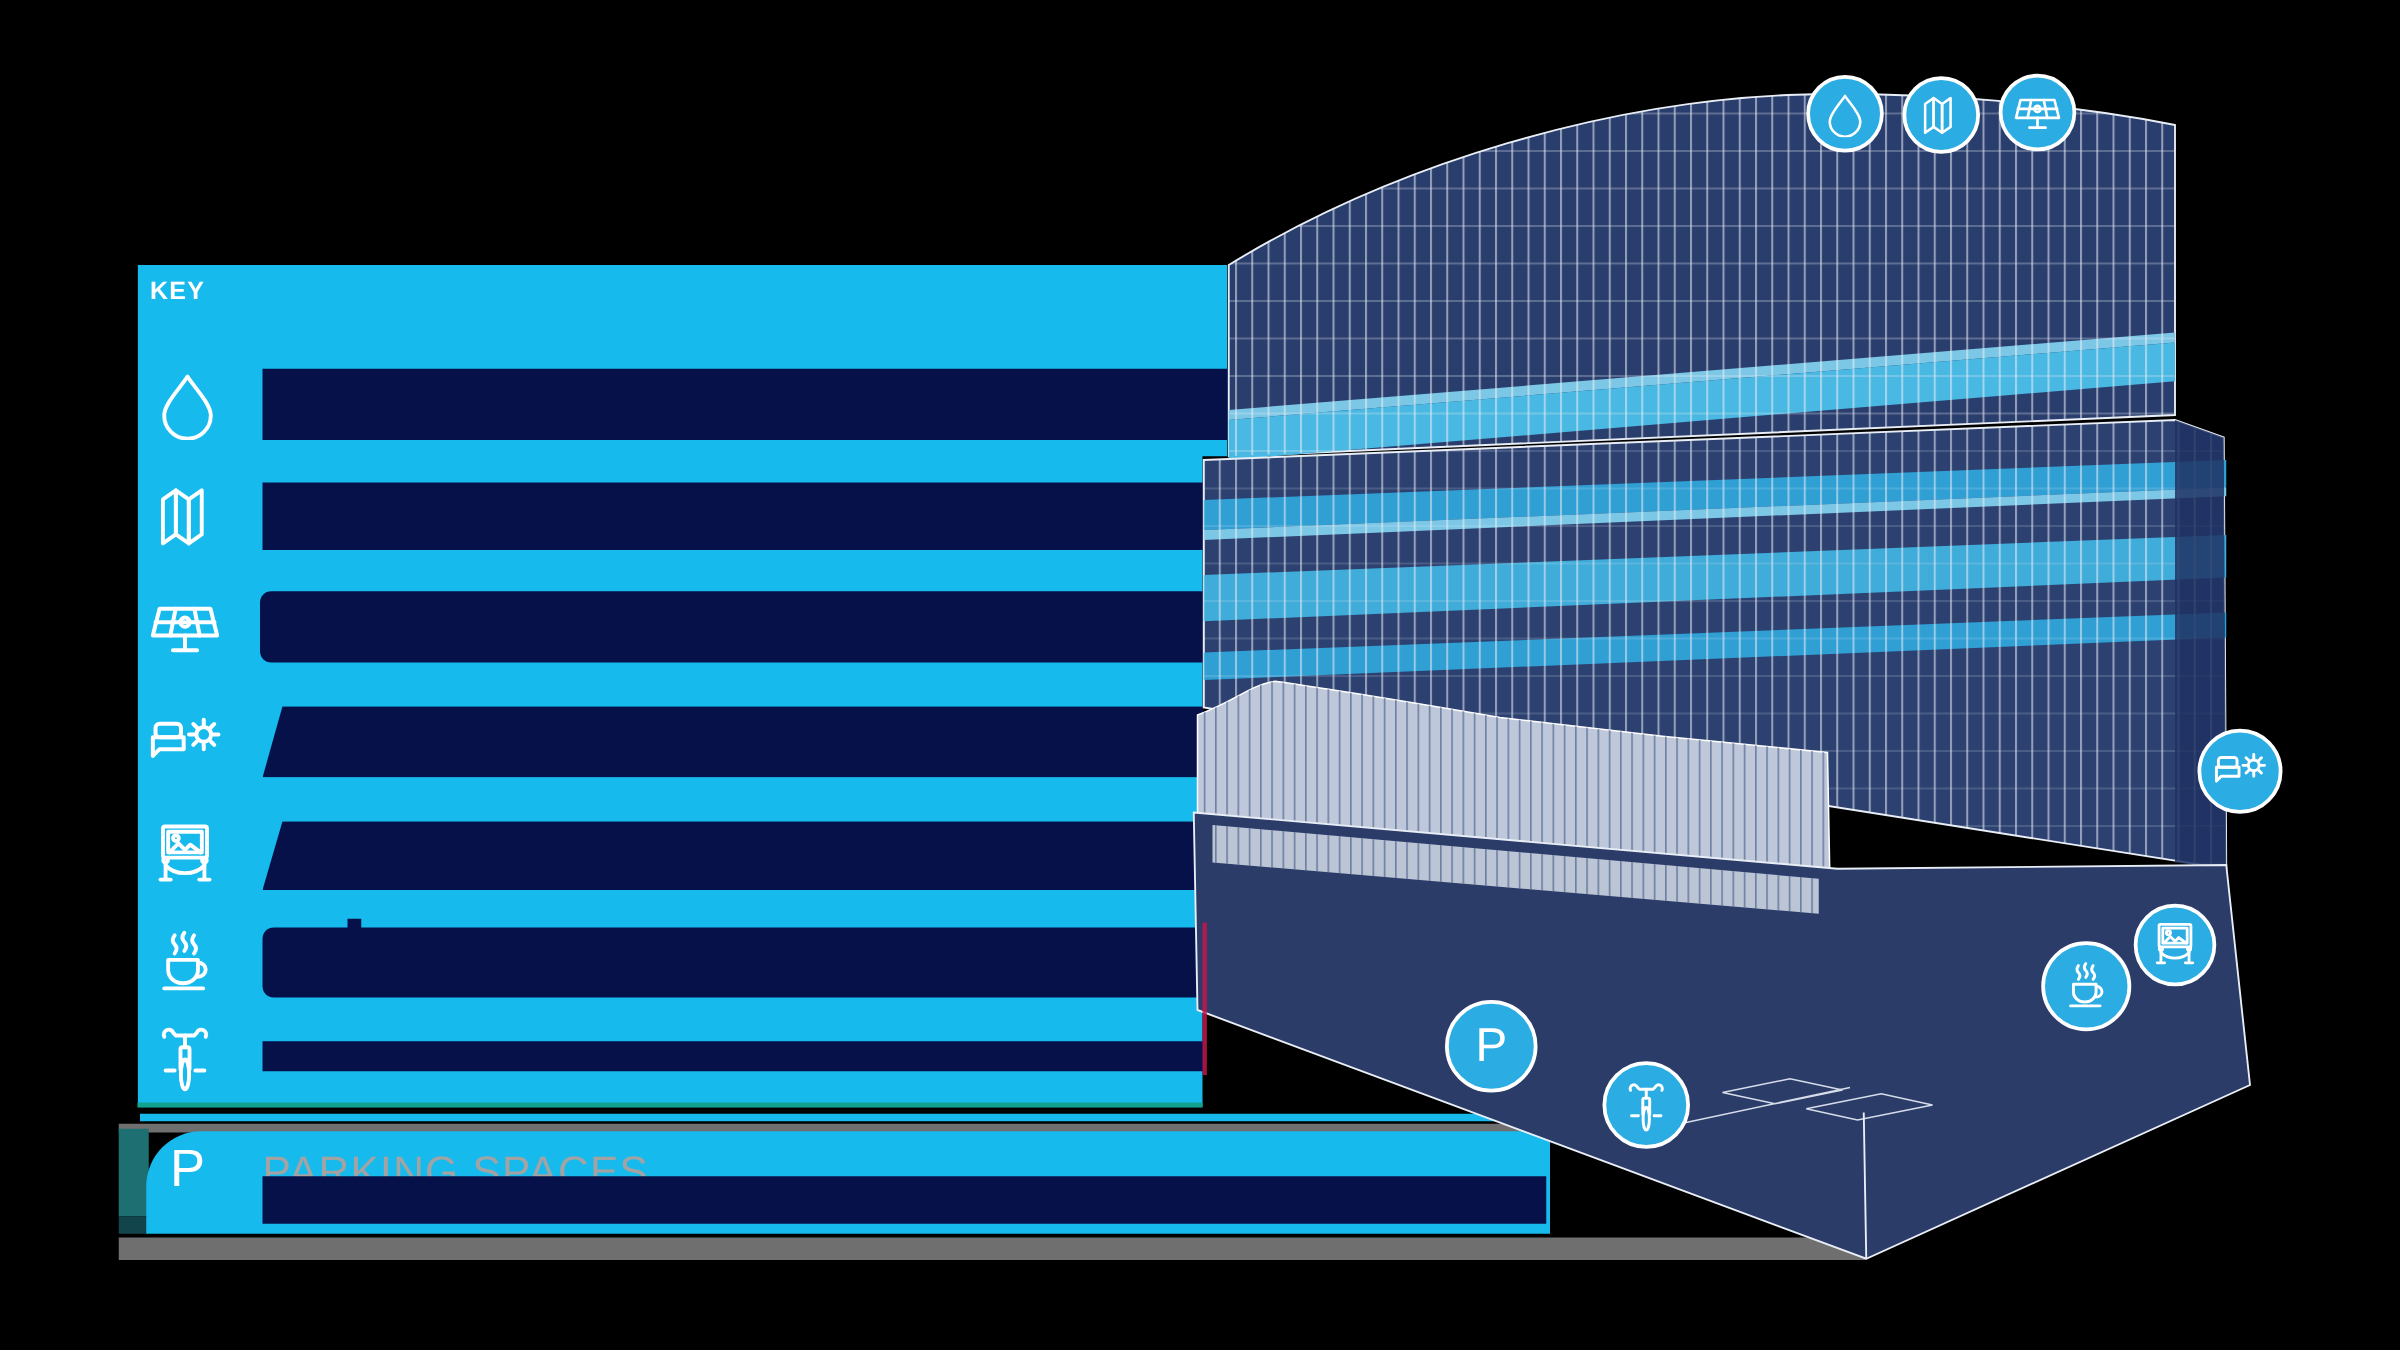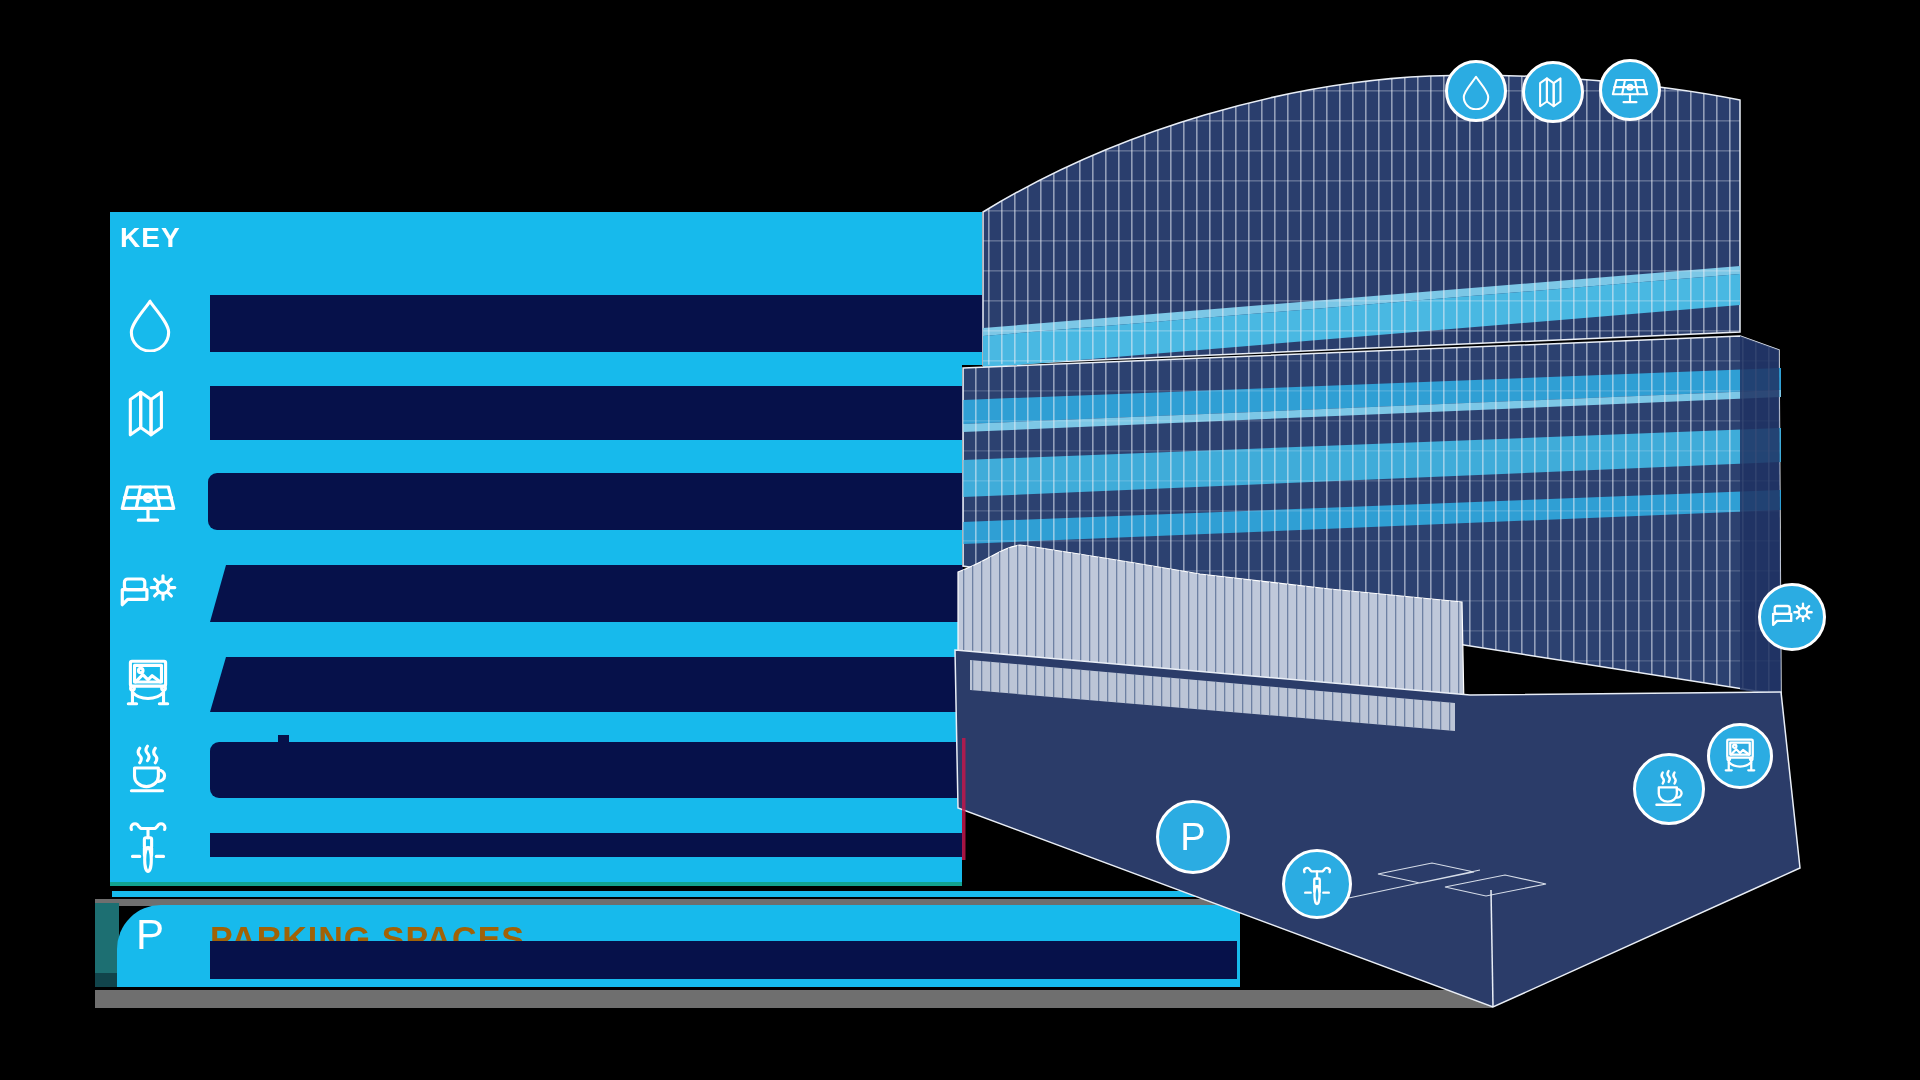--- a/index.html
+++ b/index.html
@@ -3,36 +3,36 @@
 <meta charset="utf-8">
 <style>
   html,body{margin:0;padding:0;background:#000;}
   body{width:1920px;height:1080px;position:relative;overflow:hidden;
        font-family:"Liberation Sans",sans-serif;}
   .abs{position:absolute;}
   
   #key-panel{left:110px;top:212px;width:872px;height:674px;background:#17BAEC;
     clip-path:polygon(0 0,872px 0,872px 153px,852px 153px,852px 674px,0 674px);}
   #panel-teal-underline{left:110px;top:882px;width:852px;height:4px;background:#12A390;}
-  #key-title{left:120px;top:222px;color:#fff;font-size:28px;font-weight:bold;letter-spacing:1px;}
+  #key-title{left:120px;top:222px;color:#fff;font-size:20px;font-weight:bold;letter-spacing:1px;}
   .leg-icon{width:58px;height:58px;}
   .leg-icon svg, .badge svg{display:block;}
   .bar{background:#06114A;position:absolute;}
   .bar.slant{clip-path:polygon(16px 0,100% 0,100% 100%,0 100%);}
   .bar.roundL{border-top-left-radius:9px;border-bottom-left-radius:9px;}
   
   #thin-cyan-strip{left:112px;top:891px;width:1108px;height:6px;background:#17BAEC;}
   #gray-line-upper{left:95px;top:899px;width:1142px;height:7px;background:#6F6F6F;}
   #gray-band-lower{left:95px;top:990px;width:1398px;height:18px;background:#6F6F6F;}
   #teal-block{left:95px;top:903px;width:24px;height:70px;background:#1D6F72;}
   #teal-block-dark{left:95px;top:973px;width:24px;height:14px;background:#11444B;}
   #parking-bar{left:117px;top:905px;width:1123px;height:82px;background:#17BAEC;
      border-top-left-radius:44px;}
   #parking-p{left:136px;top:911px;color:#fff;font-size:42px;font-weight:400;}
-  #parking-label{left:210px;top:919px;color:#a16207;font-size:34px;font-weight:bold;
+  #parking-label{left:210px;top:919px;color:#a3a3a3;font-size:34px;font-weight:normal;
      letter-spacing:1px;white-space:nowrap;}
   #parking-redaction{left:210px;top:941px;width:1027px;height:38px;background:#06114A;}
   #row6-accent-nub{left:278px;top:735px;width:11px;height:9px;background:#06114A;}
   
   .badge{border-radius:50%;background:#2BACE2;border:3px solid #fff;
     display:flex;align-items:center;justify-content:center;box-sizing:border-box;}
   .badge span{color:#fff;font-size:38px;font-weight:400;line-height:1;}
   svg .ln{stroke:#fff;stroke-width:3;fill:none;stroke-linecap:round;stroke-linejoin:round;}
 </style>
 </head>

